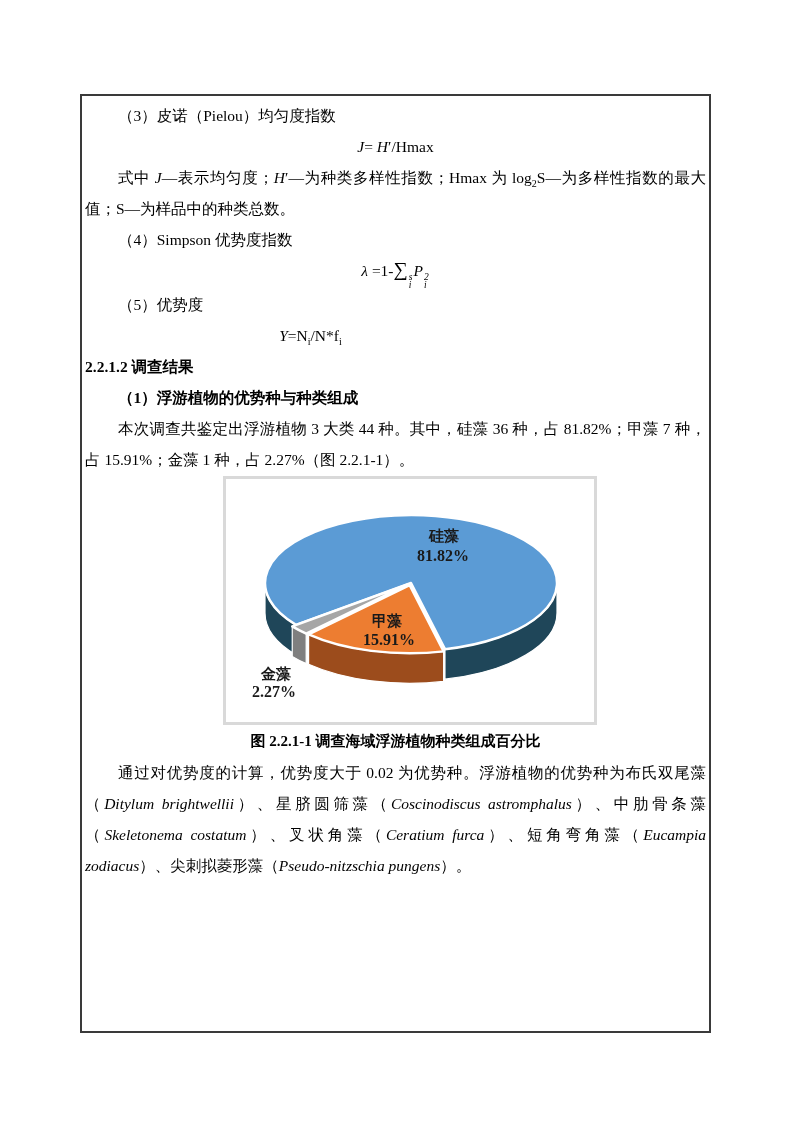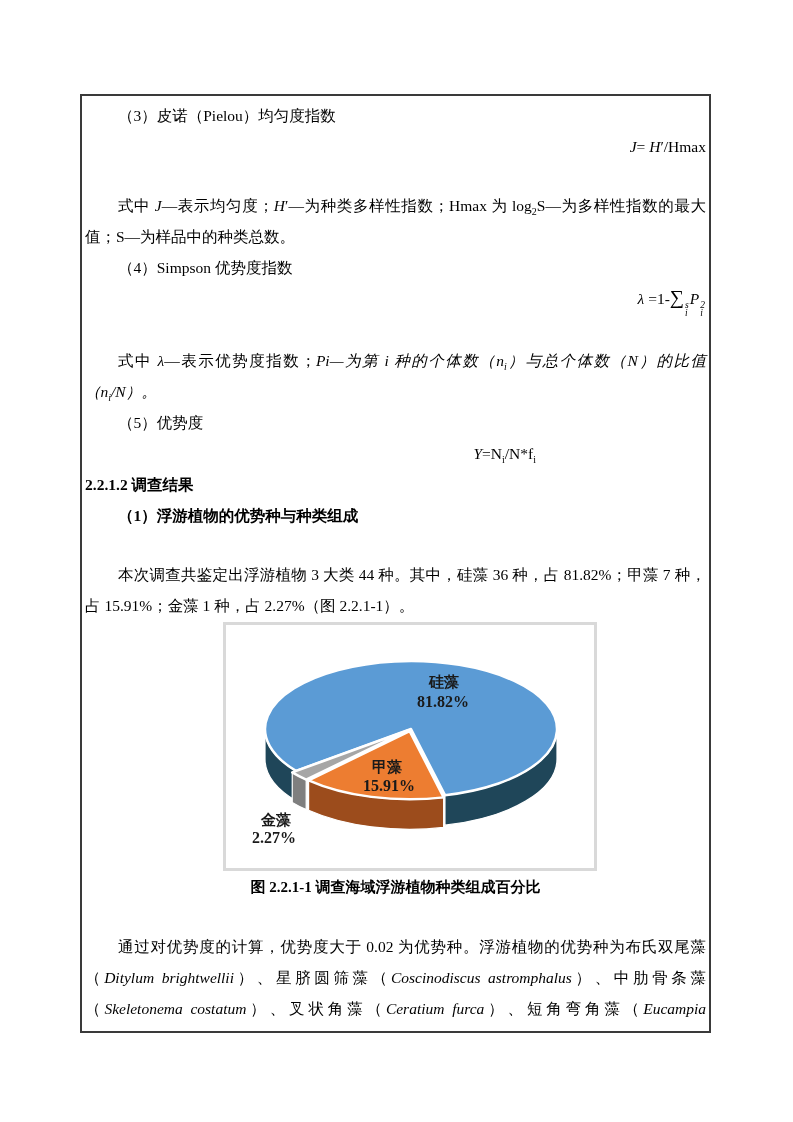--- a/index.html
+++ b/index.html
@@ -11,24 +11,24 @@
   }
   .doc-box{
     position:absolute;left:80px;top:94px;width:631px;height:939px;
     border:2px solid #3a3a3a;box-sizing:border-box;
     padding:4px 3px 16px 3px;overflow:hidden;background:#fff;
   }
   .para,.formula,.heading,.subheading,.caption{
     font-size:15.5px;line-height:31px;margin:0;
   }
   .para{text-indent:33px;}
-  .para.justify{text-align:justify;text-justify:inter-ideograph;margin-top:28px;}
+  .para.justify{text-align:justify;text-justify:inter-ideograph;}
   .heading{font-weight:bold;}
   .subheading{font-weight:bold;text-indent:33px;}
-  .formula{text-align:right;}
+  .formula{text-align:center;}
   .formula.shift{padding-right:170px;}
   .caption{font-weight:bold;text-align:center;font-size:15px;}
   em{font-style:italic;}
   sub,sup{font-size:10px;line-height:0;}
   .stk{
     display:inline-flex;flex-direction:column;align-items:flex-start;
     font-size:9.5px;line-height:8px;vertical-align:-4px;font-style:italic;margin:0 1px;
   }
   .big{font-size:20px;line-height:0;}
   .chartbox{
@@ -49,21 +49,20 @@
         <div class="formula"><em>J</em>= <em>H</em>′/Hmax</div>
         <div class="para justify">式中 <em>J</em>—表示均匀度；<em>H</em>′—为种类多样性指数；Hmax 为 log<sub>2</sub>S—为多样性指数的最大值；S—为样品中的种类总数。</div>
         <div class="para">（4）Simpson 优势度指数</div>
         <div class="formula"><em>λ</em> =1-<span class="big">∑</span><span class="stk">
             <span>s</span>
             <span>i</span>
           </span><em>P</em><span class="stk">
             <span>2</span>
             <span>i</span>
           </span></div>
-        <div class="para justify">式中 <em>λ</em>—表示优势度指数；<em>Pi—为第 i 种的个体数（n<sub>i</sub>）与总个体数（N）的比值（n<sub>i</sub>/N）。</em></div>
         <div class="para">（5）优势度</div>
         <div class="formula shift"><em>Y</em>=N<sub>i</sub>/N*f<sub>i</sub></div>
         <div class="heading">2.2.1.2 调查结果</div>
         <div class="subheading">（1）浮游植物的优势种与种类组成</div>
         <div class="para justify">本次调查共鉴定出浮游植物 3 大类 44 种。其中，硅藻 36 种，占 81.82%；甲藻 7 种，占 15.91%；金藻 1 种，占 2.27%（图 2.2.1-1）。</div>
         <div class="chartbox" style="border-color: rgb(217, 217, 217);">
           <svg width="372" height="247" viewBox="0 0 372 247">
             <path d="M331.00,104.00 A146,68 0 0 1 218.95,170.14 L218.95,200.14 A146,68 0 0 0 331.00,134.00 Z" fill="#1F4659" stroke="#ffffff" stroke-width="1.2" stroke-linejoin="round"></path>
             <path d="M69.95,145.86 A146,68 0 0 1 39.00,104.00 L39.00,134.00 A146,68 0 0 0 69.95,175.86 Z" fill="#1F4659" stroke="#ffffff" stroke-width="1.2" stroke-linejoin="round"></path>
             <path d="M217.64,172.38 A146,68 0 0 1 82.59,155.30 L82.59,185.30 A146,68 0 0 0 217.64,202.38 Z" fill="#9C4C1C" stroke="#ffffff" stroke-width="1.2" stroke-linejoin="round"></path>

